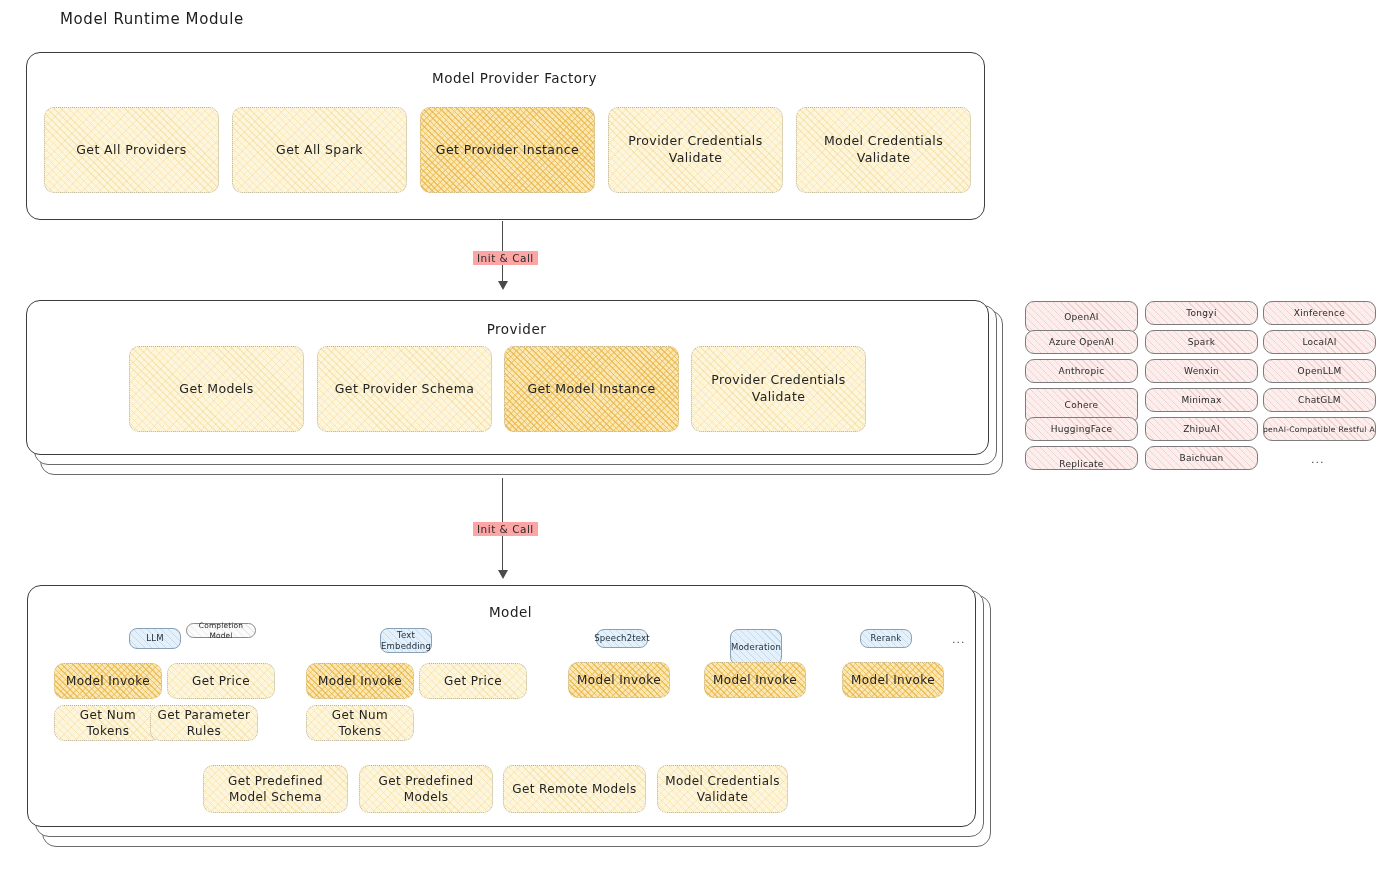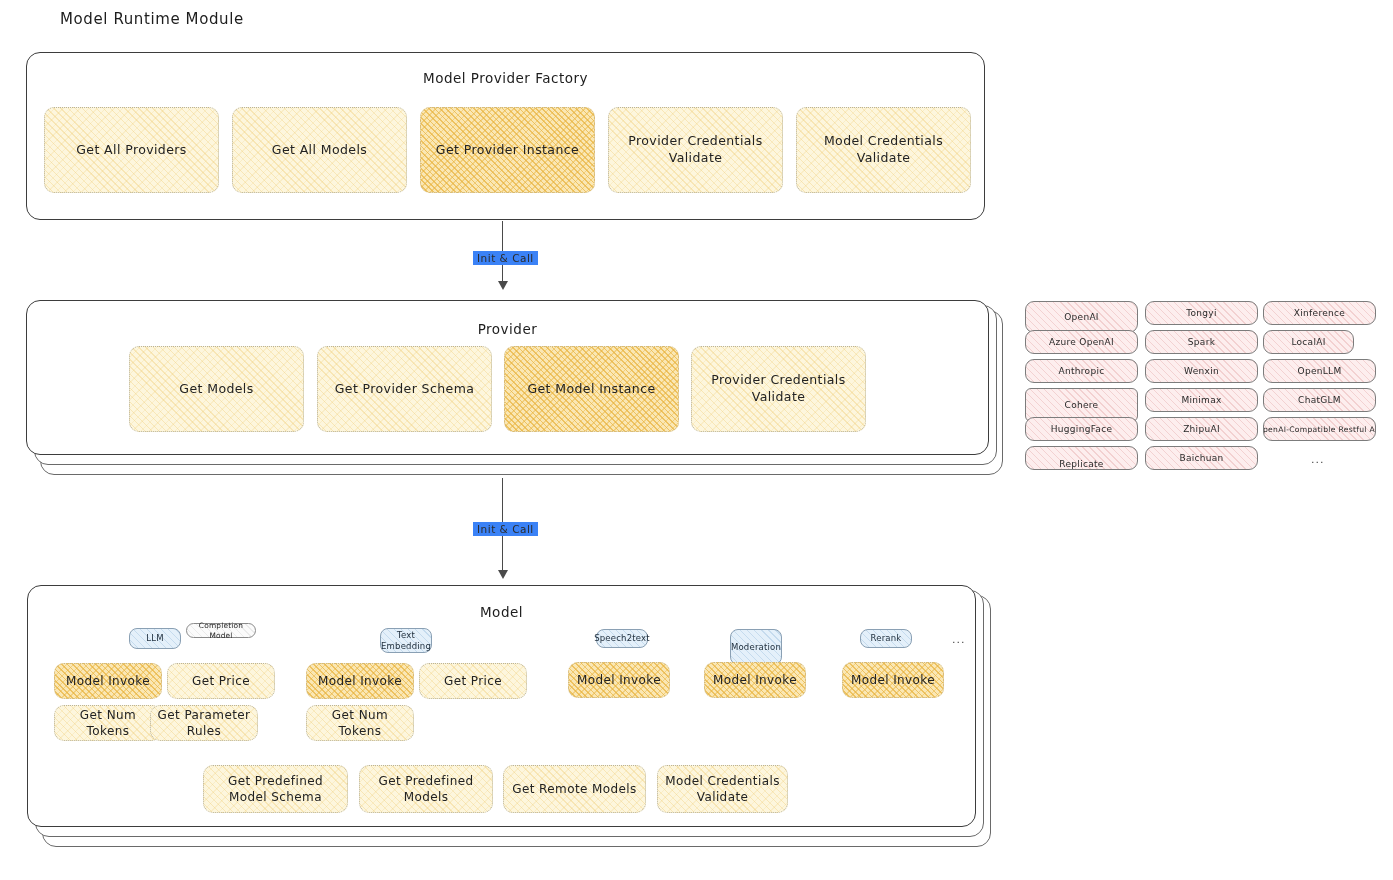--- a/index.html
+++ b/index.html
@@ -45,20 +45,21 @@
     box-sizing: border-box;
   }
   .panel-title {
     position: absolute;
     left: 0;
     right: 0;
     text-align: center;
     font-size: 13.5px;
     letter-spacing: 0.5px;
     color: #1d1d1d;
+    padding-left: 9px;
   }
 
   
   .card {
     position: absolute;
     box-sizing: border-box;
     border: 1.4px dotted #b9b39a;
     border-radius: 10px;
     display: flex;
     align-items: center;
@@ -97,21 +98,21 @@
     height: 0;
     border-left: 5px solid transparent;
     border-right: 5px solid transparent;
     border-top: 9px solid #4a4a4a;
   }
   .arrow-label {
     position: absolute;
     font-size: 10.5px;
     letter-spacing: 0.5px;
     color: #2b2b2b;
-    background: #3b82f6;
+    background: #fca5a5;
     padding: 1px 4px;
     white-space: nowrap;
   }
 
   
   .chip {
     position: absolute;
     box-sizing: border-box;
     border: 1.2px solid #7c7c7c;
     border-radius: 9px;
@@ -168,21 +169,21 @@
 
 <div class="page-title">Model Runtime Module</div>
 
 <div class="panel" style="left:26px; top:52px; width:959px; height:168px;"></div>
 <div class="panel-title" style="left:26px; top:70px; width:959px;">Model Provider Factory</div>
 
 <div class="card" style="left:44px; top:107px; width:175px; height:86px;">
   <span>Get All Providers</span>
 </div>
 <div class="card" style="left:232px; top:107px; width:175px; height:86px;">
-  <span>Get All Models</span>
+  <span>Get All Spark</span>
 </div>
 <div class="card hi" style="left:420px; top:107px; width:175px; height:86px;">
   <span>Get Provider Instance</span>
 </div>
 <div class="card" style="left:608px; top:107px; width:175px; height:86px;">
   <span>Provider Credentials Validate</span>
 </div>
 <div class="card" style="left:796px; top:107px; width:175px; height:86px;">
   <span>Model Credentials Validate</span>
 </div>
@@ -243,21 +244,21 @@
 <div class="chip" style="left:1145px; top:417px; width:113px; height:24px;">
   <span>ZhipuAI</span>
 </div>
 <div class="chip" style="left:1145px; top:446px; width:113px; height:24px;">
   <span>Baichuan</span>
 </div>
 
 <div class="chip" style="left:1263px; top:301px; width:113px; height:24px;">
   <span>Xinference</span>
 </div>
-<div class="chip" style="left:1263px; top:330px; width:91px; height:24px;">
+<div class="chip" style="left:1263px; top:330px; width:113px; height:24px;border-radius:10px;">
   <span>LocalAI</span>
 </div>
 <div class="chip" style="left:1263px; top:359px; width:113px; height:24px;">
   <span>OpenLLM</span>
 </div>
 <div class="chip" style="left:1263px; top:388px; width:113px; height:24px;">
   <span>ChatGLM</span>
 </div>
 <div class="chip" style="left:1263px; top:417px; width:113px; height:24px; font-size:7.6px;">
   <span>OpenAI-Compatible Restful API</span>

